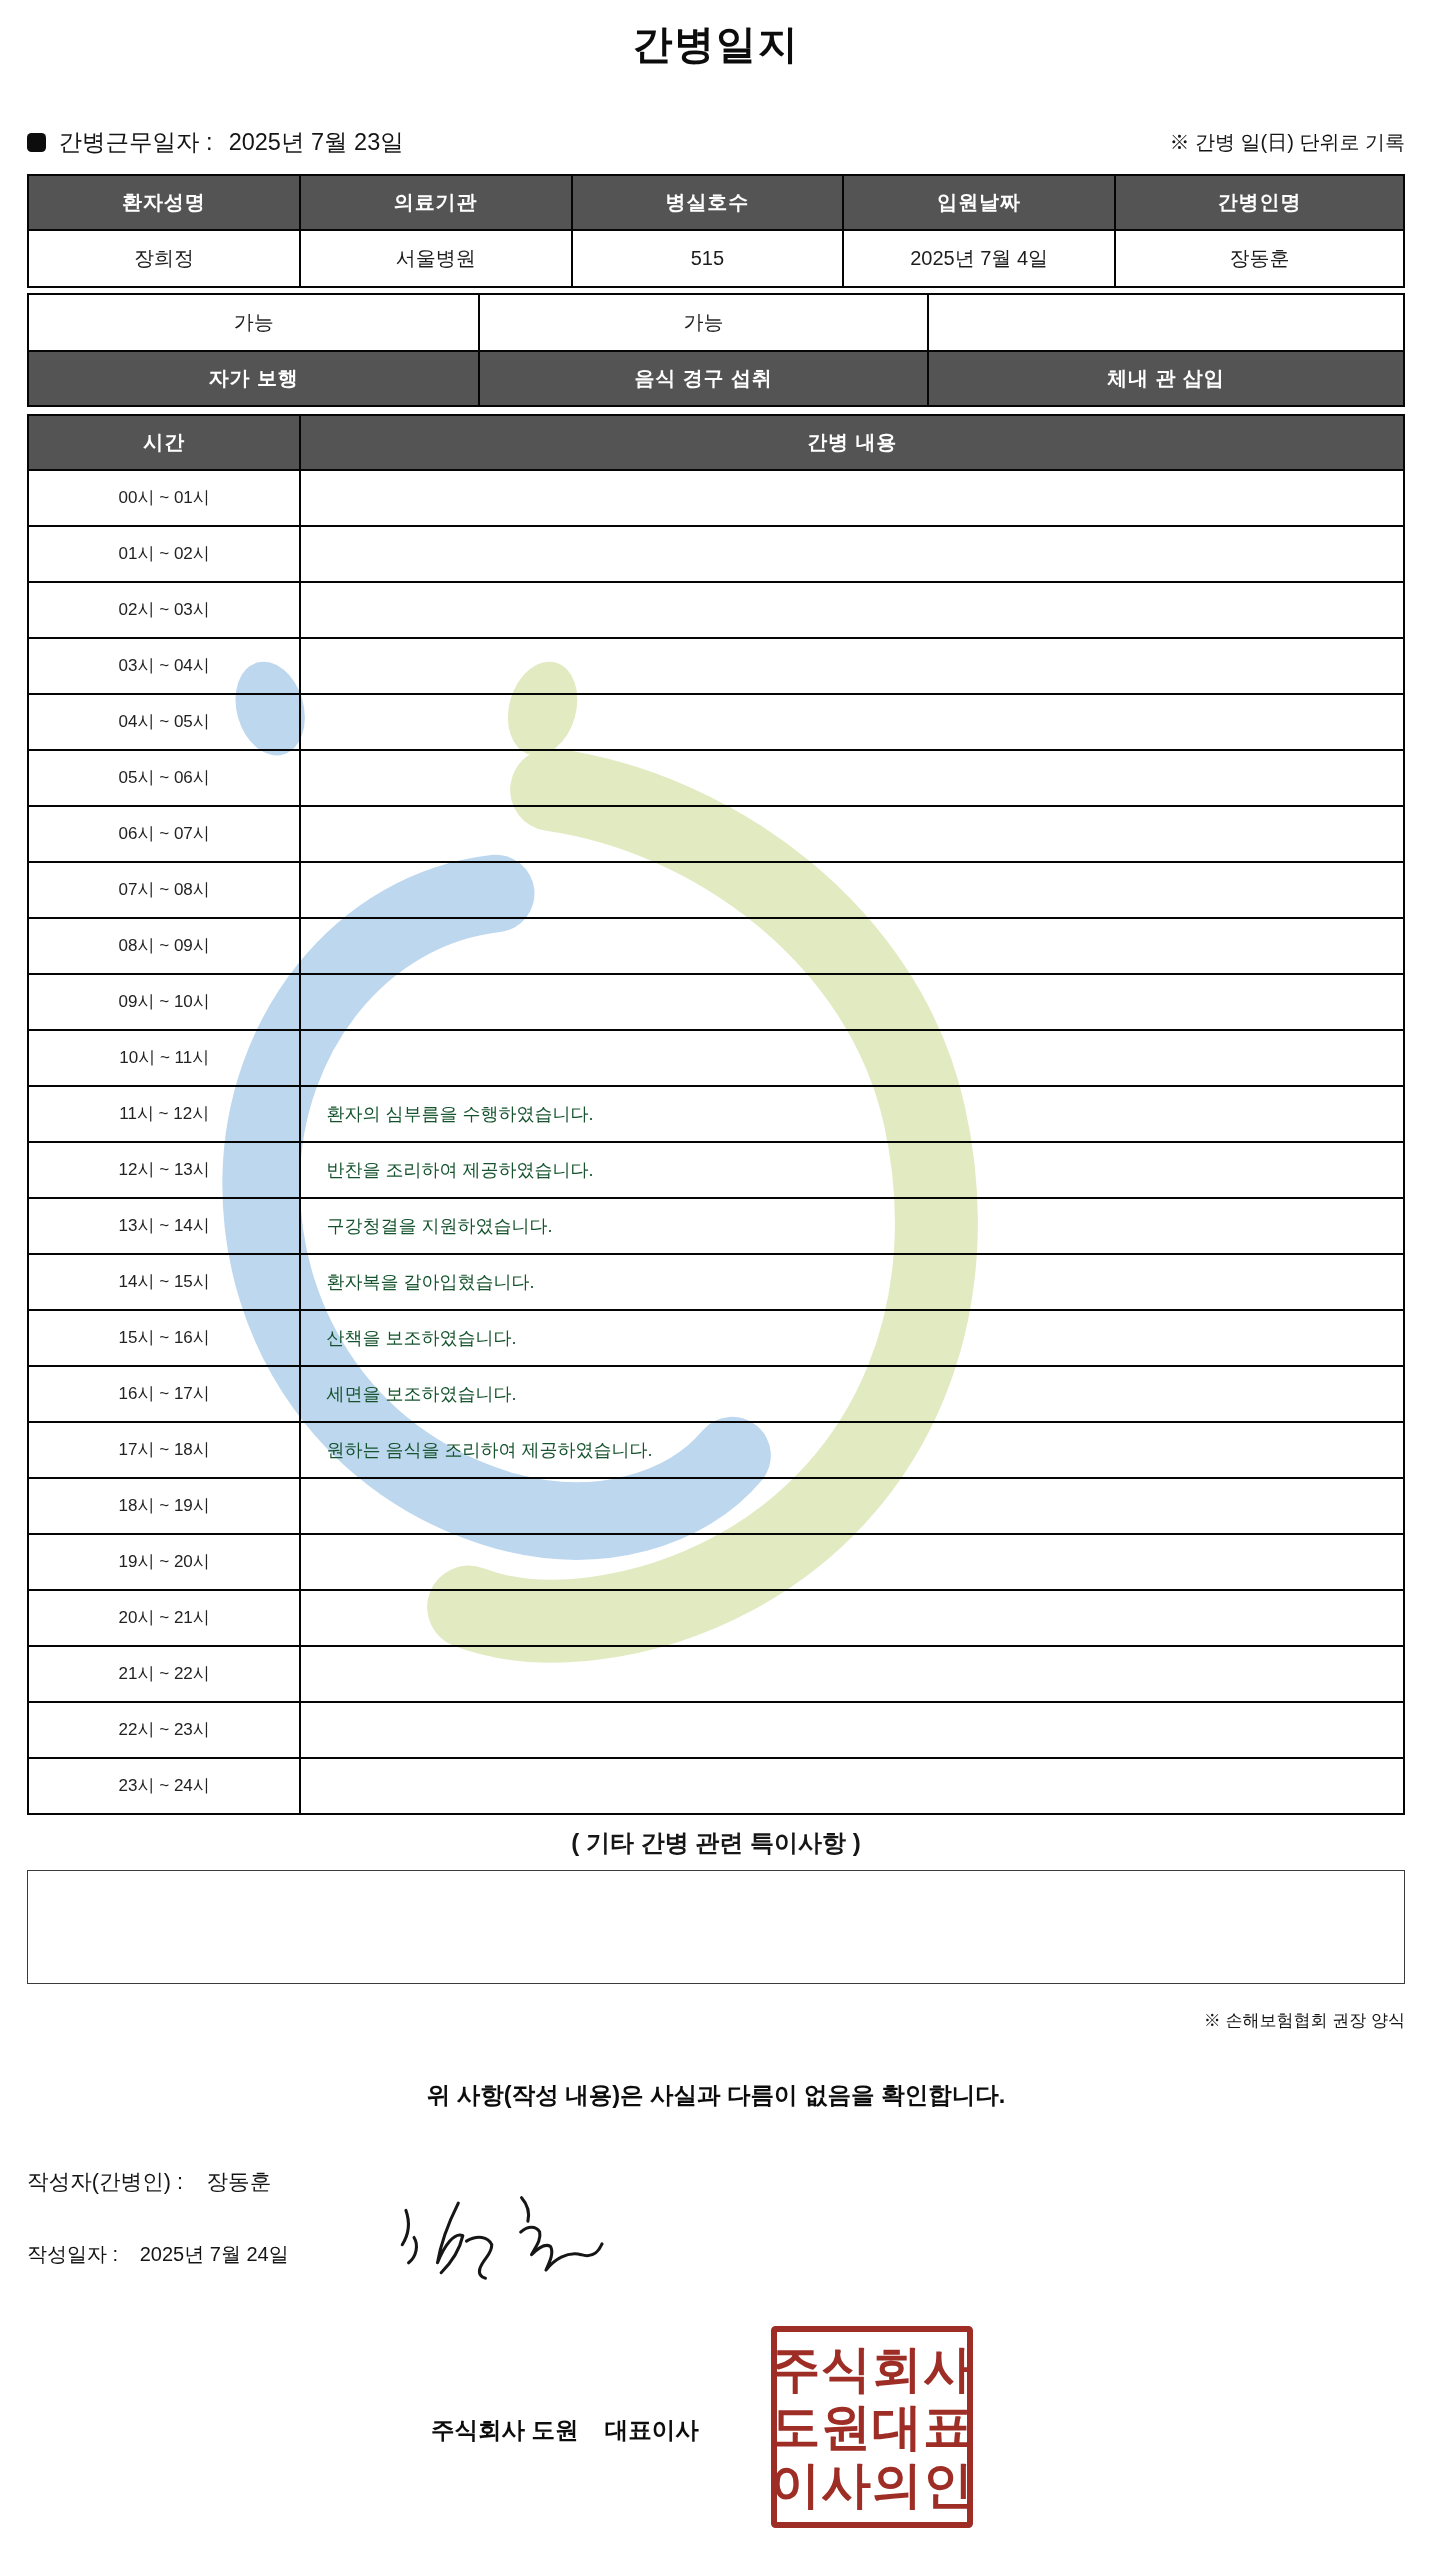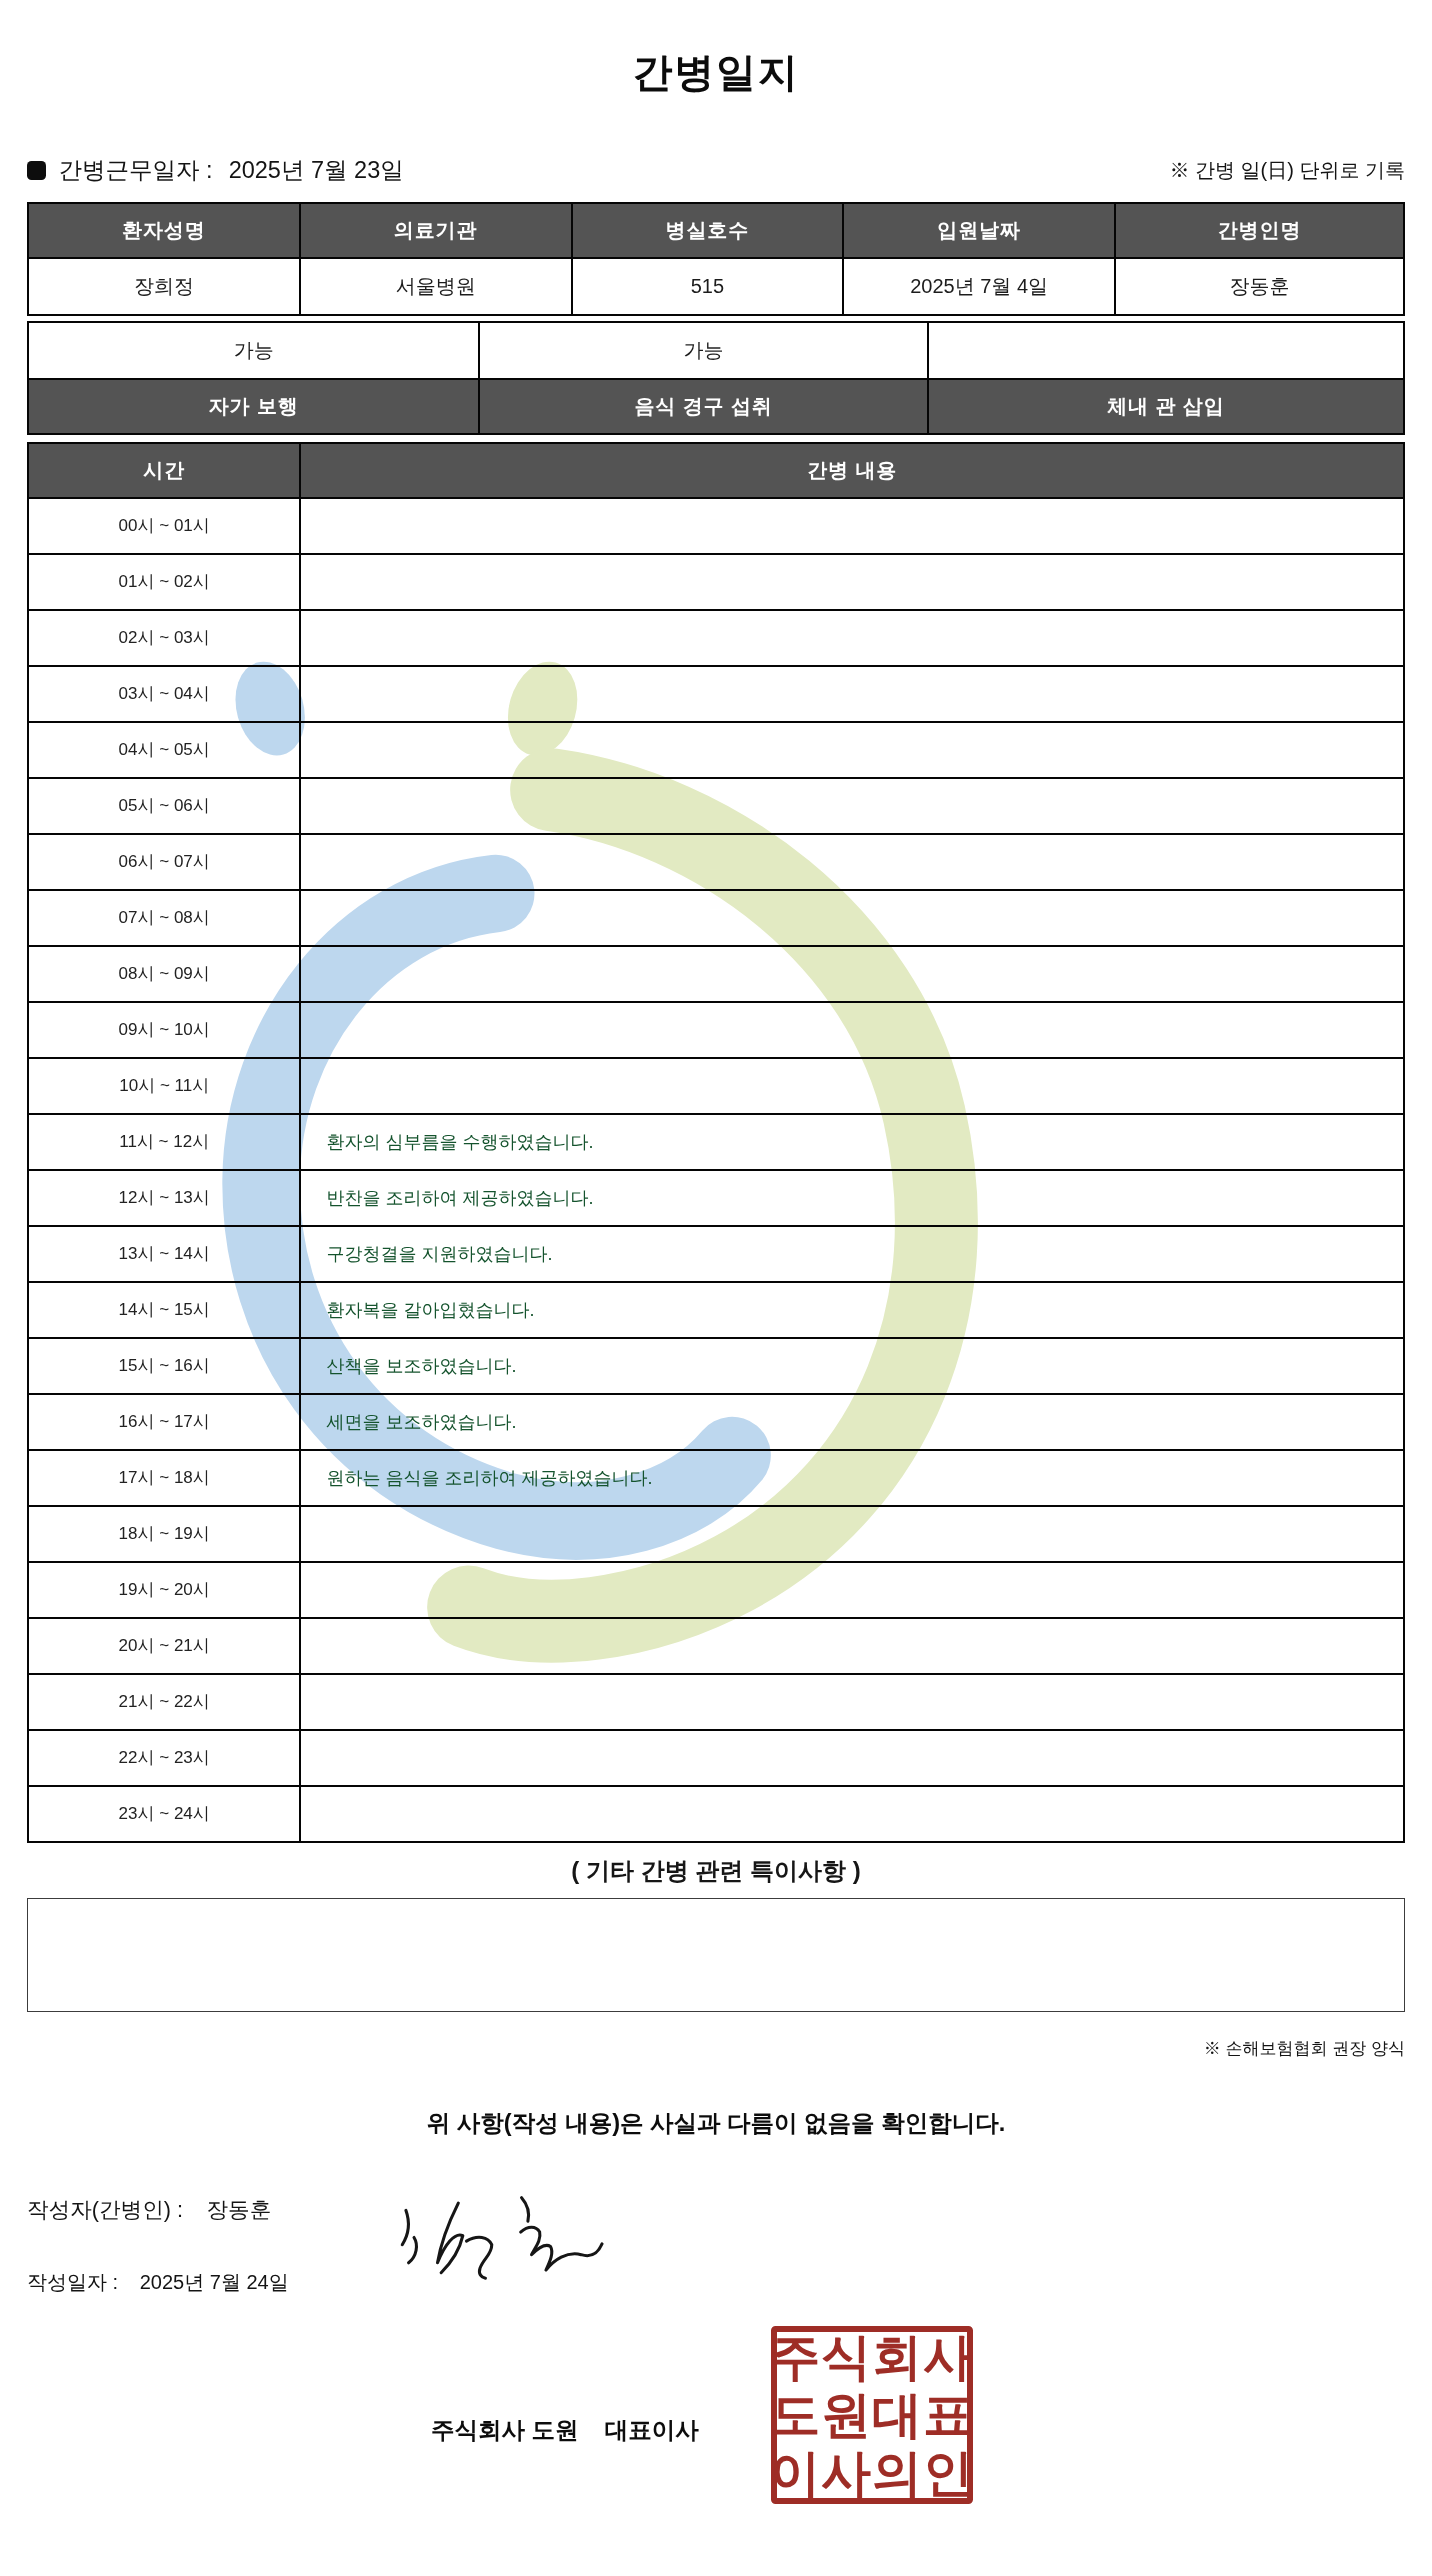--- a/index.html
+++ b/index.html
@@ -8,21 +8,21 @@
     width:1432px;height:2576px;
     background:#ffffff;
     font-family:"Liberation Sans", sans-serif;
     color:#111;
     overflow:hidden;
   }
   .content{position:relative;z-index:1;padding:0 27px;}
   
   .watermark{position:absolute;left:198px;top:492px;width:848px;height:1236px;z-index:0;pointer-events:none;}
   
-  .title{margin:0;padding-top:51px;font-size:40px;line-height:43px;font-weight:bold;text-align:center;letter-spacing:1.8px;color:#0c0c0c;}
+  .title{margin:0;padding-top:23px;font-size:40px;line-height:43px;font-weight:bold;text-align:center;letter-spacing:1.8px;color:#0c0c0c;}
   
   .meta-row{display:flex;justify-content:space-between;align-items:flex-end;margin-top:60px;}
   .meta-left{display:flex;align-items:center;font-size:23.5px;color:#141414;}
   .bullet{display:inline-block;width:19px;height:19px;background:#0d0d0d;border-radius:4.5px;margin-right:12.6px;}
   .meta-left .label{margin-right:16px;}
   .meta-right{font-size:20px;color:#141414;padding-bottom:1.8px;}
   
   table.tbl{width:100%;border-collapse:collapse;table-layout:fixed;border:2.7px solid #050505;background:transparent;}
   .t1{margin-top:16px;}
   .t2{margin-top:5.4px;}
@@ -39,21 +39,21 @@
   .form-note{margin-top:25px;text-align:right;font-size:17px;color:#141414;}
   .confirmation{margin-top:47px;text-align:center;font-size:23.5px;font-weight:bold;color:#0c0c0c;}
   .writer-row{margin-top:56px;font-size:21.6px;color:#141414;}
   .writer-row .name{margin-left:23.5px;}
   .date-row{margin-top:45px;font-size:20px;color:#141414;}
   .date-row .value{margin-left:21.6px;}
   
   .company{position:absolute;left:431px;top:2414px;font-size:23.5px;font-weight:bold;color:#0c0c0c;white-space:pre;z-index:1;}
   .signature{position:absolute;left:386px;top:2185px;z-index:2;}
   .stamp{
-    position:absolute;left:771px;top:2326px;width:202px;height:178px;z-index:2;
+    position:absolute;left:771px;top:2326px;width:202px;height:202px;z-index:2;
     border:6.3px solid #9e2d26;border-radius:4.5px;box-sizing:border-box;
     display:flex;flex-direction:column;justify-content:center;align-items:center;
   }
   .stamp .line{font-size:50px;line-height:58px;font-weight:800;color:#9e2d26;letter-spacing:0.9px;white-space:nowrap;}
 </style>
 </head>
 <body>
 
 <div class="page">
 

